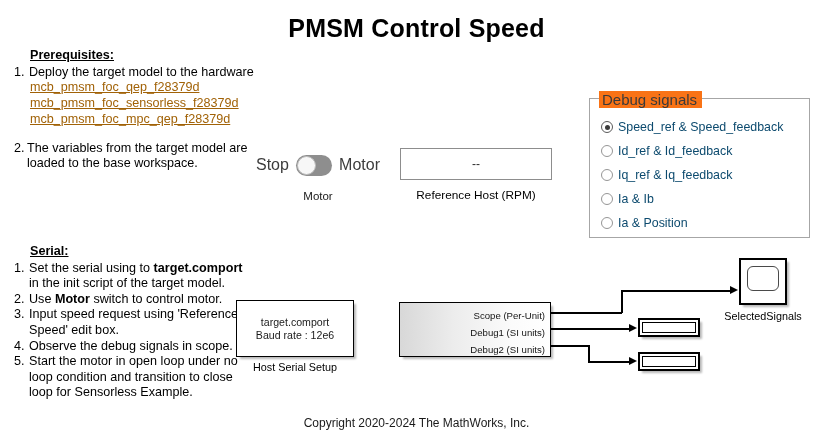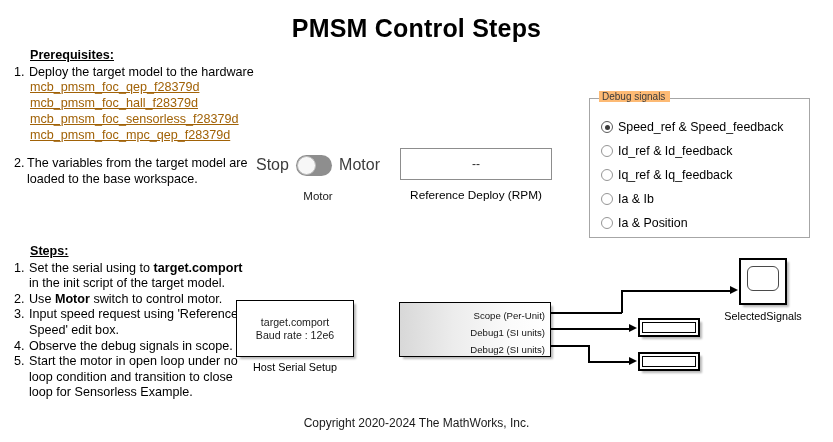--- a/index.html
+++ b/index.html
@@ -81,41 +81,41 @@
   #refspeed-caption { text-align: center; font-size: 11.8px; margin-top: 8px; }
 
   
   #debug-panel {
     left: 589px; top: 98px; width: 221px; height: 140px;
     box-sizing: border-box;
     border: 1px solid #a6a6a6; background: #ffffff;
   }
   #debug-panel-title {
     position: absolute; left: 9px; top: -8px;
-    background: #fdba74; padding: 0 5px 0 3px;
-    font-size: 10px; color: #3a3a3a;
+    background: #f97316; padding: 0 5px 0 3px;
+    font-size: 15px; color: #3a3a3a;
   }
   #debug-options { margin-top: 16px; }
   .radio-row {
     display: flex; align-items: center;
     height: 24px; padding-left: 11px; cursor: pointer;
   }
   .radio-mark {
     width: 12px; height: 12px; border-radius: 50%;
     border: 1px solid #969696; background: #ffffff;
     box-sizing: border-box; flex: 0 0 auto;
     position: relative; margin-right: 5px;
   }
   .radio-row.selected .radio-mark { border-color: #5a5a5a; }
   .radio-row.selected .radio-mark::after {
     content: ""; position: absolute;
     left: 2.5px; top: 2.5px; width: 5px; height: 5px;
     border-radius: 50%; background: #3c3c3c;
   }
-  .radio-label { font-size: 12.4px; color: #000000; }
+  .radio-label { font-size: 12.4px; color: #0c4a6e; }
 
   
   #diagram { left: 0; top: 0; width: 833px; height: 442px; pointer-events: none; }
   #diagram * { pointer-events: auto; }
 
   .sl-shadow { box-shadow: 3px 3px 2px -1px rgba(0,0,0,0.28); }
 
   #host-serial-block {
     left: 236px; top: 300px; width: 118px; height: 57px;
     box-sizing: border-box;
@@ -180,48 +180,47 @@
 
   
   #copyright {
     left: 0; top: 416px; width: 833px;
     text-align: center; font-size: 12px; color: #1a1a1a;
   }
 </style>
 </head>
 <body>
 
-<div class="abs" id="page-title">PMSM Control Steps</div>
+<div class="abs" id="page-title">PMSM Control Speed</div>
 
 <div class="abs" id="prereq-block">
   <div class="sec-heading">Prerequisites:</div>
 
   <div class="num-row">
     <span class="num">1.</span>
     <span class="txt">Deploy the target model to the hardware</span>
   </div>
 
   <div class="link-list">
     <span class="model-link">mcb_pmsm_foc_qep_f28379d</span>
-    <span class="model-link">mcb_pmsm_foc_hall_f28379d</span>
     <span class="model-link">mcb_pmsm_foc_sensorless_f28379d</span>
     <span class="model-link">mcb_pmsm_foc_mpc_qep_f28379d</span>
   </div>
 
   <div class="num-row" id="prereq-item2">
     <span class="num">2.</span>
     <span class="txt">
       <span>The variables from the target model are</span>
       <span>loaded to the base workspace.</span>
     </span>
   </div>
 </div>
 
 <div class="abs" id="steps-block">
-  <div class="sec-heading">Steps:</div>
+  <div class="sec-heading">Serial:</div>
   <div id="steps-list">
 
     <div class="step-row">
       <span class="num">1.</span>
       <span class="txt"><span>Set the serial using to </span><b>target.comport</b><span></span> <span>in the init script of the target model.</span></span>
     </div>
 
     <div class="step-row">
       <span class="num">2.</span>
       <span class="txt"><span>Use </span><b>Motor</b><span> switch to control motor.</span></span>
@@ -251,21 +250,21 @@
     <div id="motor-toggle">
       <div id="motor-knob"></div>
     </div>
     <span class="sw-side-label">Motor</span>
   </div>
   <div id="motor-caption">Motor</div>
 </div>
 
 <div class="abs" id="refspeed-group">
   <div id="refspeed-edit" placeholder="--">--</div>
-  <div id="refspeed-caption">Reference Deploy (RPM)</div>
+  <div id="refspeed-caption">Reference Host (RPM)</div>
 </div>
 
 <div class="abs" id="debug-panel">
   <div id="debug-panel-title">Debug signals</div>
   <div id="debug-options">
 
     <div class="radio-row selected">
       <span class="radio-mark"></span>
       <span class="radio-label">Speed_ref &amp; Speed_feedback</span>
     </div>

